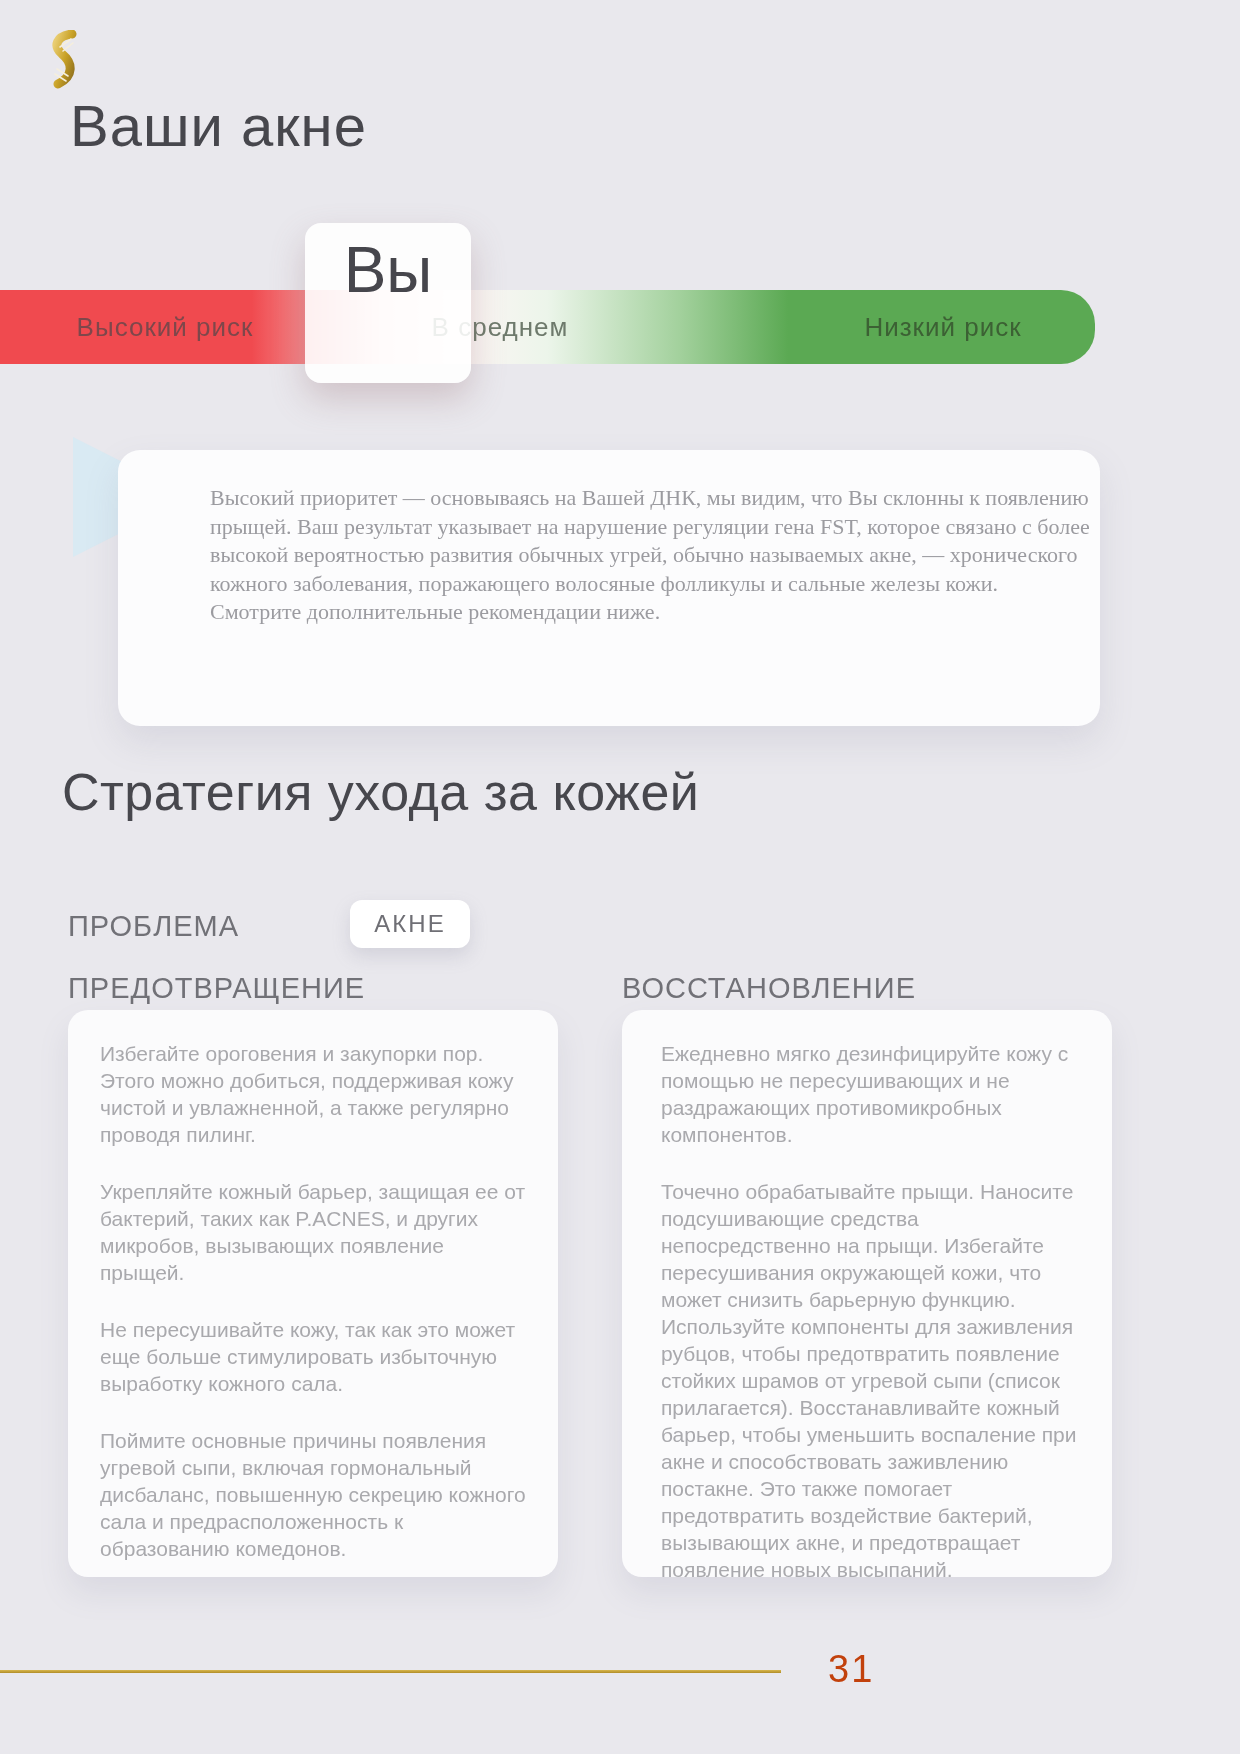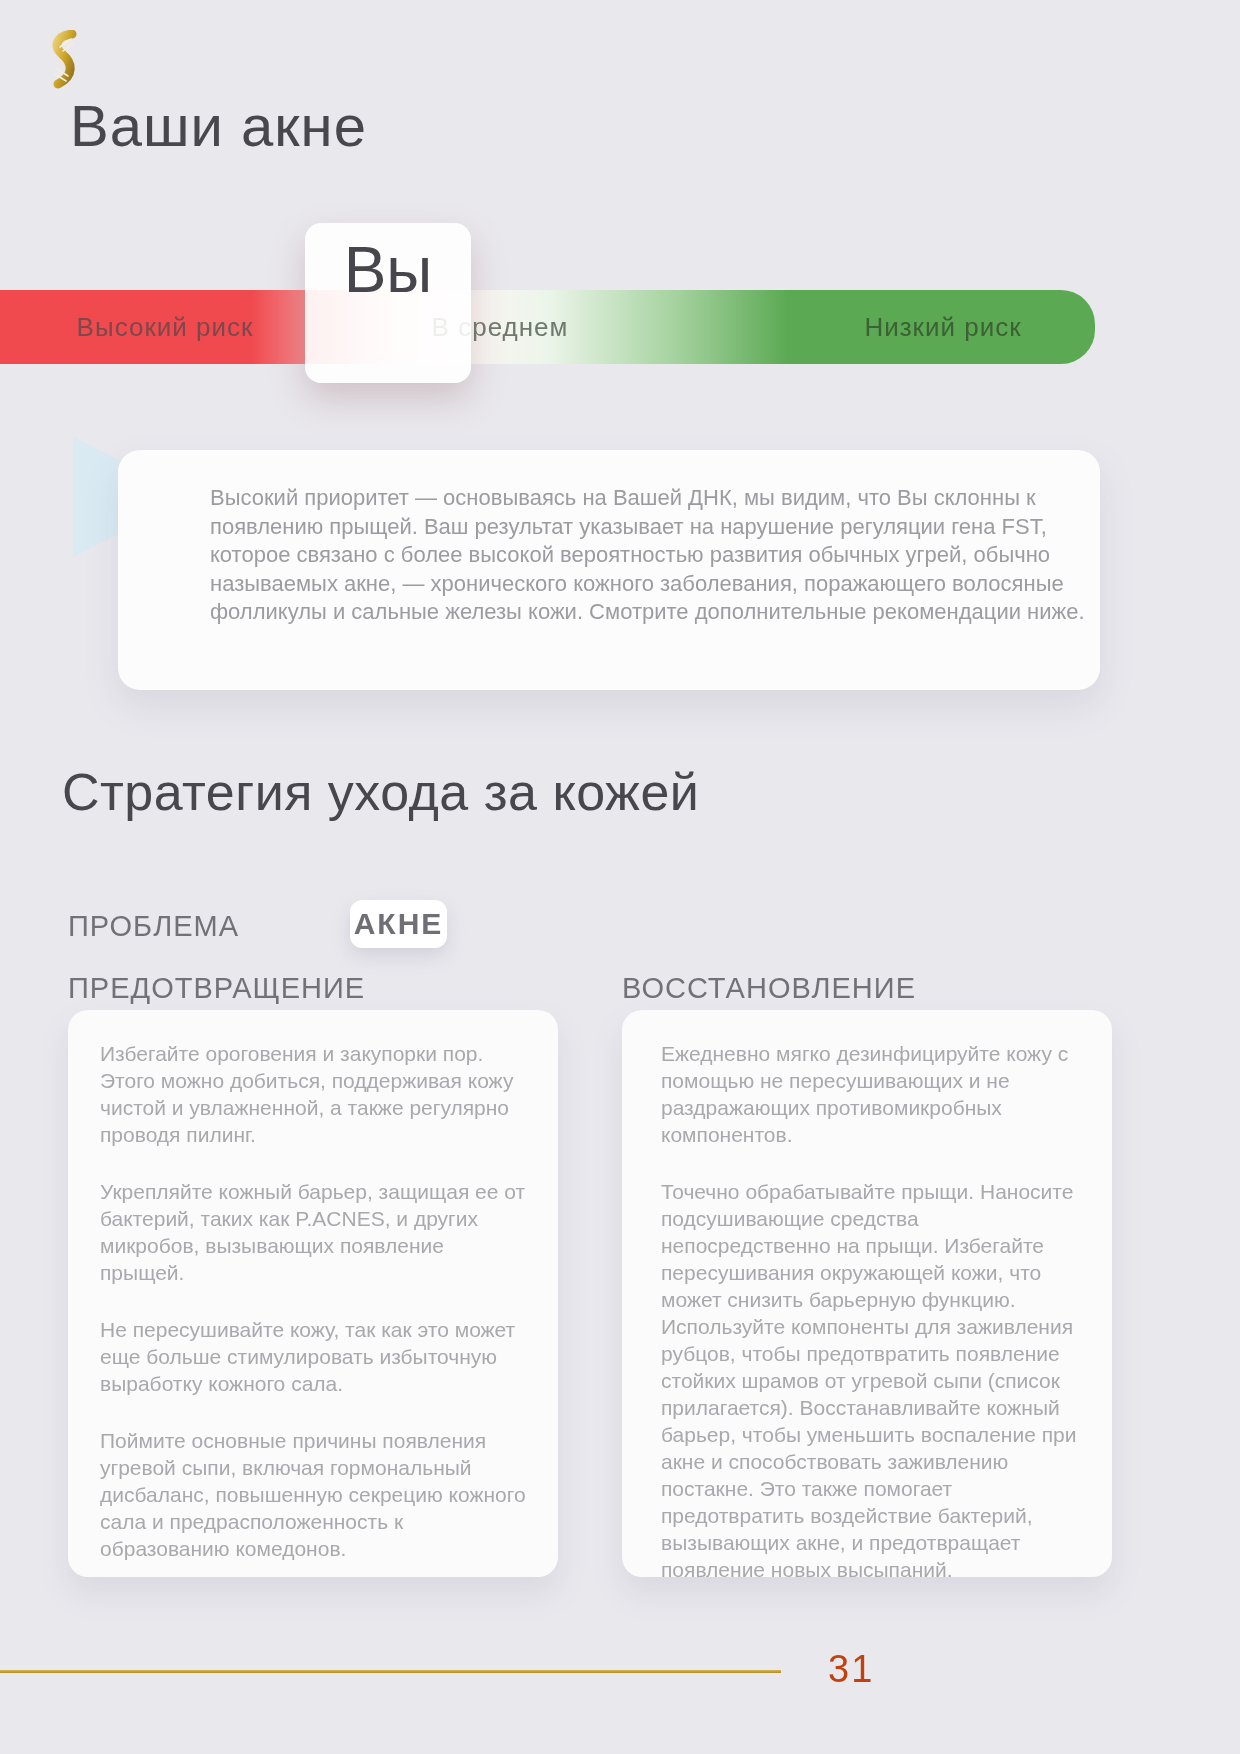--- a/index.html
+++ b/index.html
@@ -47,48 +47,49 @@
     font-size:64px;font-weight:100;color:#46464c;
   }
   
   .callout-arrow{
     position:absolute;left:73px;top:437px;width:119px;height:120px;
     background:#d9eaf3;
     clip-path:polygon(0 0,100% 50%,0 100%);
     filter:drop-shadow(0 10px 10px rgba(120,130,150,0.25));
   }
   .callout-card{
-    position:absolute;left:118px;top:450px;width:982px;height:240px;
+    position:absolute;left:118px;top:450px;width:982px;height:276px;
     background:#fcfcfd;border-radius:22px;
     box-shadow:0 16px 34px rgba(130,130,155,0.16);
     box-sizing:border-box;
     padding:34px 40px 0 92px;
+    font-family:Liberation Serif, serif;
   }
   .callout-card p{
     margin:0;width:880px;
     font-size:22px;line-height:28.5px;font-weight:300;color:#9b9ba0;
   }
   
   .section-title{
     position:absolute;left:62px;top:762px;margin:0;
     font-size:52px;font-weight:100;letter-spacing:0.5px;color:#47474d;
   }
   .col-header{
     position:absolute;margin:0;
     font-size:29px;font-weight:300;letter-spacing:1px;color:#717177;white-space:nowrap;
   }
   .hdr-problem{left:68px;top:910px;}
   .hdr-prevention{left:68px;top:972px;}
   .hdr-restoration{left:622px;top:972px;}
   .problem-badge{
-    position:absolute;left:350px;top:900px;width:97px;height:48px;
+    position:absolute;left:350px;top:900px;width:120px;height:48px;
     background:#ffffff;border-radius:12px;
     box-shadow:0 8px 18px rgba(130,130,155,0.22);
     text-align:center;line-height:48px;
-    font-size:30px;font-weight:700;letter-spacing:2px;color:#6f6f75;
+    font-size:24px;font-weight:400;letter-spacing:2px;color:#6f6f75;
   }
   .text-card{
     position:absolute;top:1010px;width:490px;height:567px;
     background:#fbfbfc;border-radius:20px;
     box-shadow:0 16px 30px rgba(130,130,155,0.14);
     box-sizing:border-box;
     padding:30px 24px 0 32px;
   }
   .text-card.left{left:68px;}
   .text-card.right{left:622px;padding-left:39px;}

